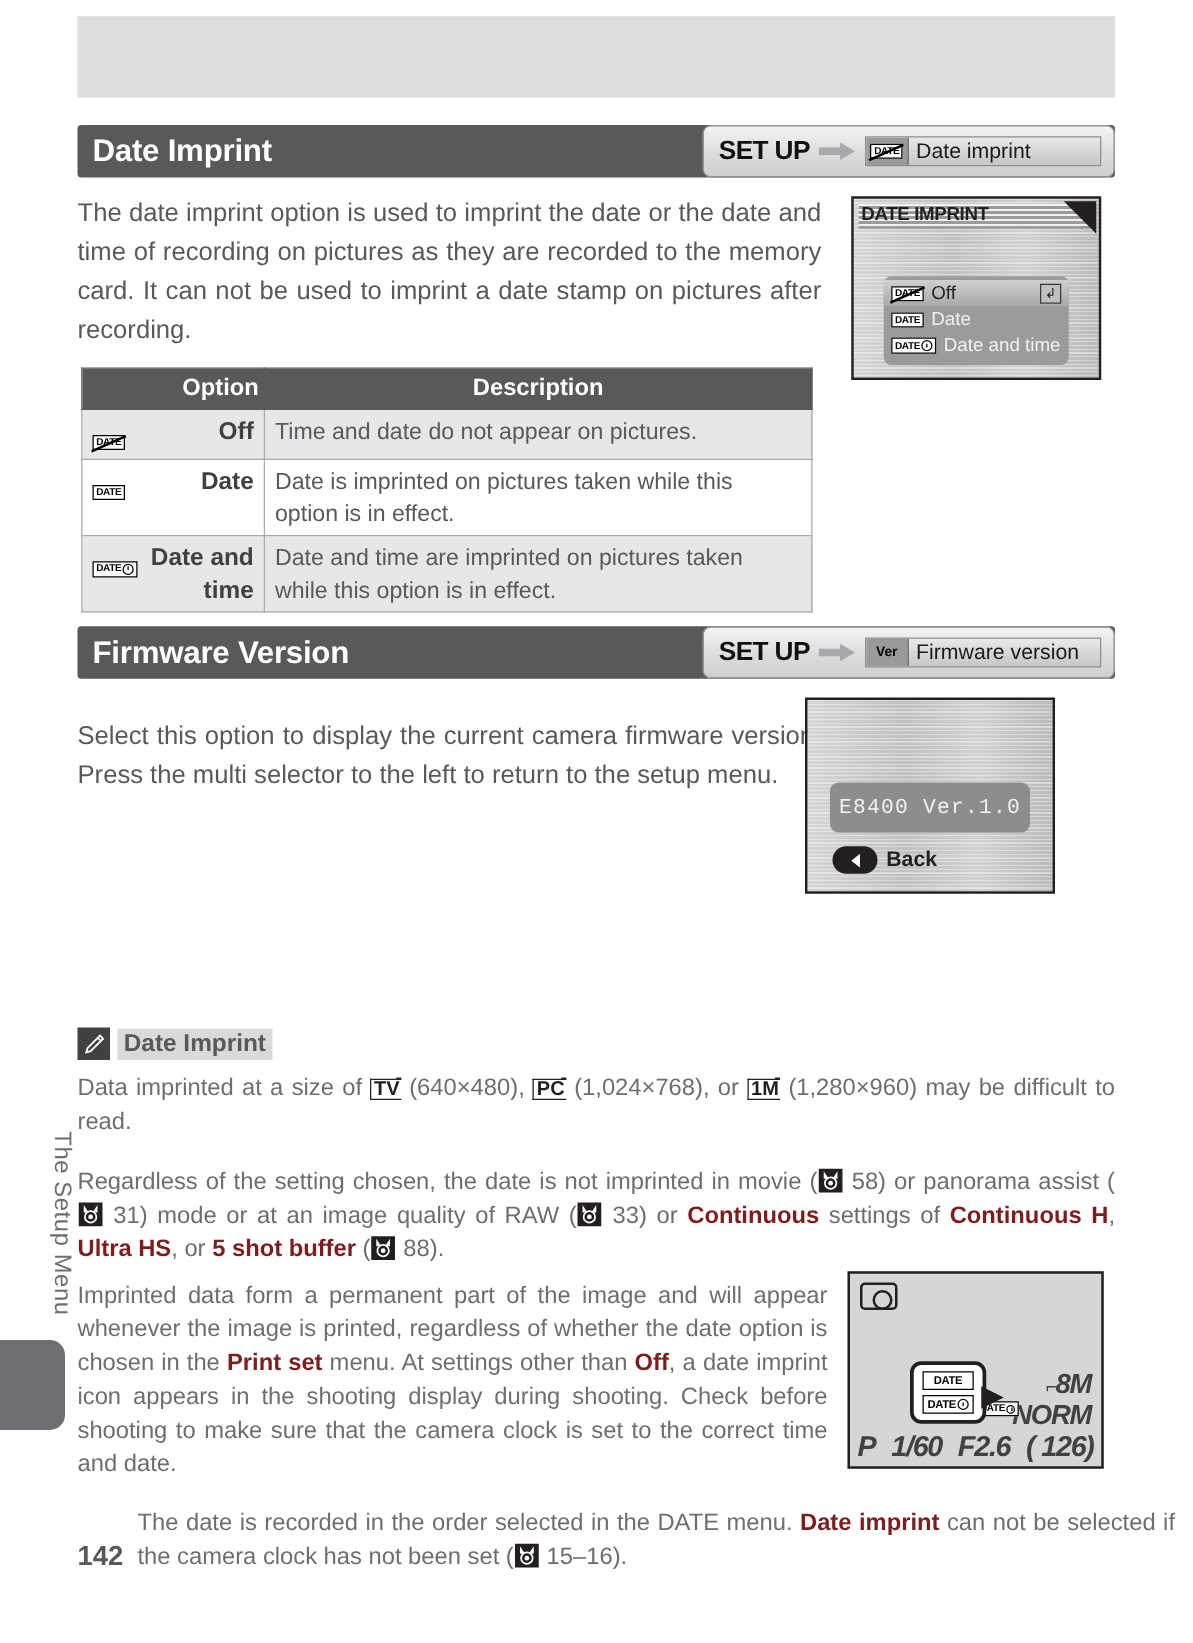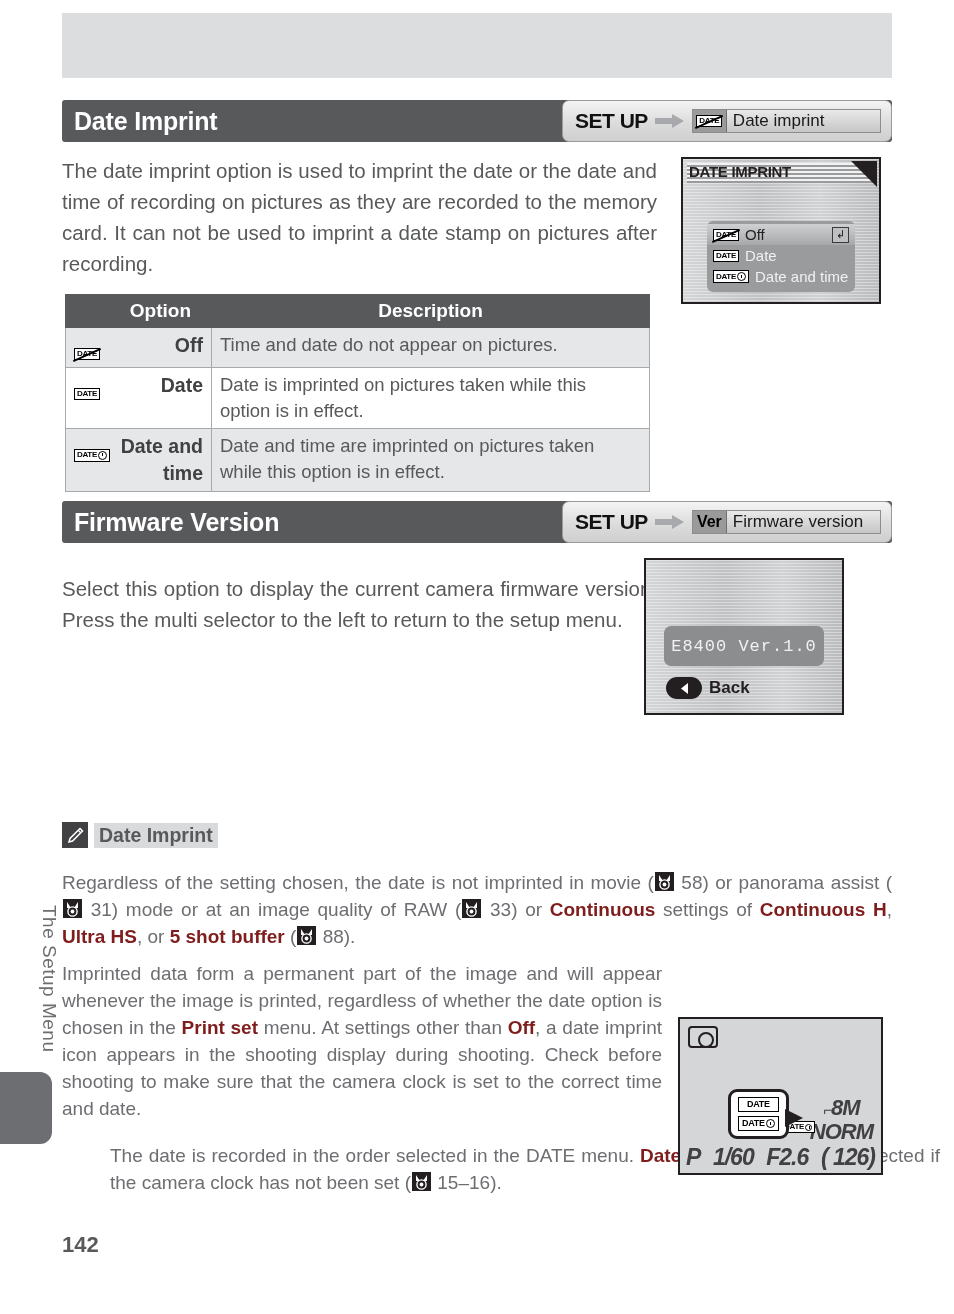--- a/index.html
+++ b/index.html
@@ -146,21 +146,21 @@
     border-collapse: collapse;
     width: 585px;
     font-size: 18.5px;
     border: 1px solid #a7a9ac;
   }
   .opt-table th {
     background: #58595b;
     color: #ffffff;
     font-size: 19px;
     font-weight: bold;
-    padding: 5px 20px;
+    padding: 5px 4px;
     border: 1px solid #58595b;
   }
   .opt-table td {
     border: 1px solid #a7a9ac;
     padding: 4px 8px;
     color: #58595b;
     vertical-align: top;
     line-height: 26px;
   }
   .opt-table tr.shade td { background: #e6e7e8; }
@@ -264,21 +264,21 @@
   }
   .shoot-bottom {
     position:absolute;left:6px;bottom:2px;right:6px;
     display:flex;justify-content:space-between;align-items:flex-end;
     font-family:"Liberation Sans", sans-serif;
     font-size:23px;font-weight:bold;color:#414042;
     font-style:italic;
     letter-spacing:-1px;
   }
   .shoot-right {
-    position:absolute;right:8px;bottom:30px;text-align:center;
+    position:absolute;right:8px;bottom:30px;text-align:right;
     font-size:22px;font-weight:bold;color:#414042;line-height:22px;
     font-style:italic;letter-spacing:-1px;
   }
   .callout {
     position:absolute;left:48px;bottom:34px;
     background:#fff;border:3px solid #231f20;border-radius:9px;
     padding:5px 7px;
     display:flex;flex-direction:column;gap:4px;
     z-index:5;
   }
@@ -425,21 +425,21 @@
     <span class="sec-title">Firmware Version</span>
     <div class="sec-badge">
       <span class="setup-word">SET UP</span>
       <span class="arrow-glyph">
         <svg width="30" height="16" viewBox="0 0 30 16">
             <path d="M0 5 h17 v-4 l12 7 -12 7 v-4 h-17 z" fill="#a7a9ac"></path>
           </svg>
       </span>
       <span class="badge-pill">
         <span class="badge-ico">
-          <span style="font-size:16px;font-weight:bold;color:#000;">Ver</span>
+          <span style="font-size:11px;font-weight:bold;color:#000;">Ver</span>
         </span>
         <span class="badge-txt">Firmware version</span>
       </span>
     </div>
   </div>
 
   <div class="body-copy" style="position:absolute;left:0;top:72px;width:595px;">Select this option to display the current camera firmware version.  Press the multi selector to the left to return to the setup menu.</div>
 
   <div class="lcd" style="left:582px; top:57px; width:200px; height:157px; padding:8px;">
     <div class="lcd-stripes"></div>
@@ -459,20 +459,23 @@
   <div class="note-head">
     <span class="pencil-box">
       <svg width="17" height="17" viewBox="0 0 17 17">
         <path d="M13 1.5 L15.5 4 L5.5 14 L2 15 L3 11.5 Z" fill="none" stroke="#ffffff" stroke-width="1.5"></path>
         <path d="M11.2 3.3 L13.7 5.8" stroke="#ffffff" stroke-width="1.3"></path>
       </svg>
     </span>
     <span class="note-title">Date Imprint</span>
   </div>
 
+  <div class="note-p" style="margin-top:9px;width:830px;">
+    <span>Data imprinted at a size of <span class="boxico">TV</span> (640×480), <span class="boxico">PC</span> (1,024×768), or <span class="boxico">1M</span> (1,280×960) may be difficult to read.</span>
+  </div>
 
   <div class="note-p" style="margin-top:21px;width:830px;">
     <span>Regardless of the setting chosen, the date is not imprinted in movie (<span><span class="refico"><svg width="19" height="19" viewBox="0 0 19 19">
               <ellipse cx="9.5" cy="11.5" rx="4.6" ry="4.6" fill="none" stroke="#fff" stroke-width="1.4"></ellipse>
               <circle cx="9.5" cy="11.5" r="1.9" fill="#fff"></circle>
               <path d="M4 2 L8 8 L4 8 Z M15 2 L11 8 L15 8 Z" fill="#fff"></path>
             </svg></span> 58</span>) or panorama assist (<span><span class="refico"><svg width="19" height="19" viewBox="0 0 19 19">
               <ellipse cx="9.5" cy="11.5" rx="4.6" ry="4.6" fill="none" stroke="#fff" stroke-width="1.4"></ellipse>
               <circle cx="9.5" cy="11.5" r="1.9" fill="#fff"></circle>
               <path d="M4 2 L8 8 L4 8 Z M15 2 L11 8 L15 8 Z" fill="#fff"></path>

